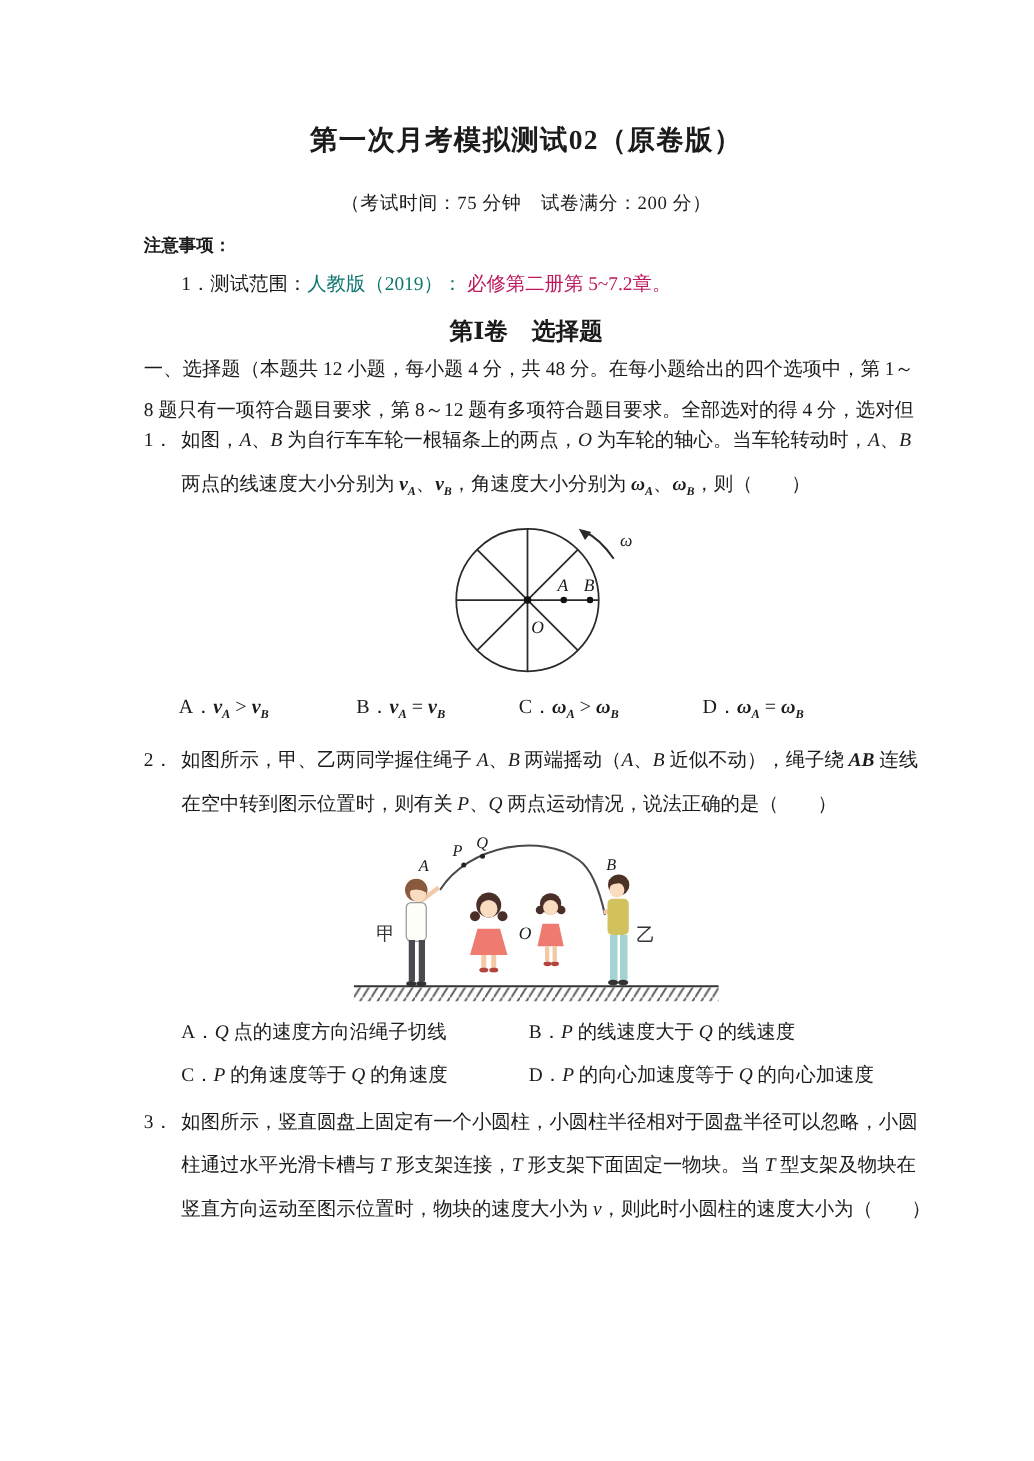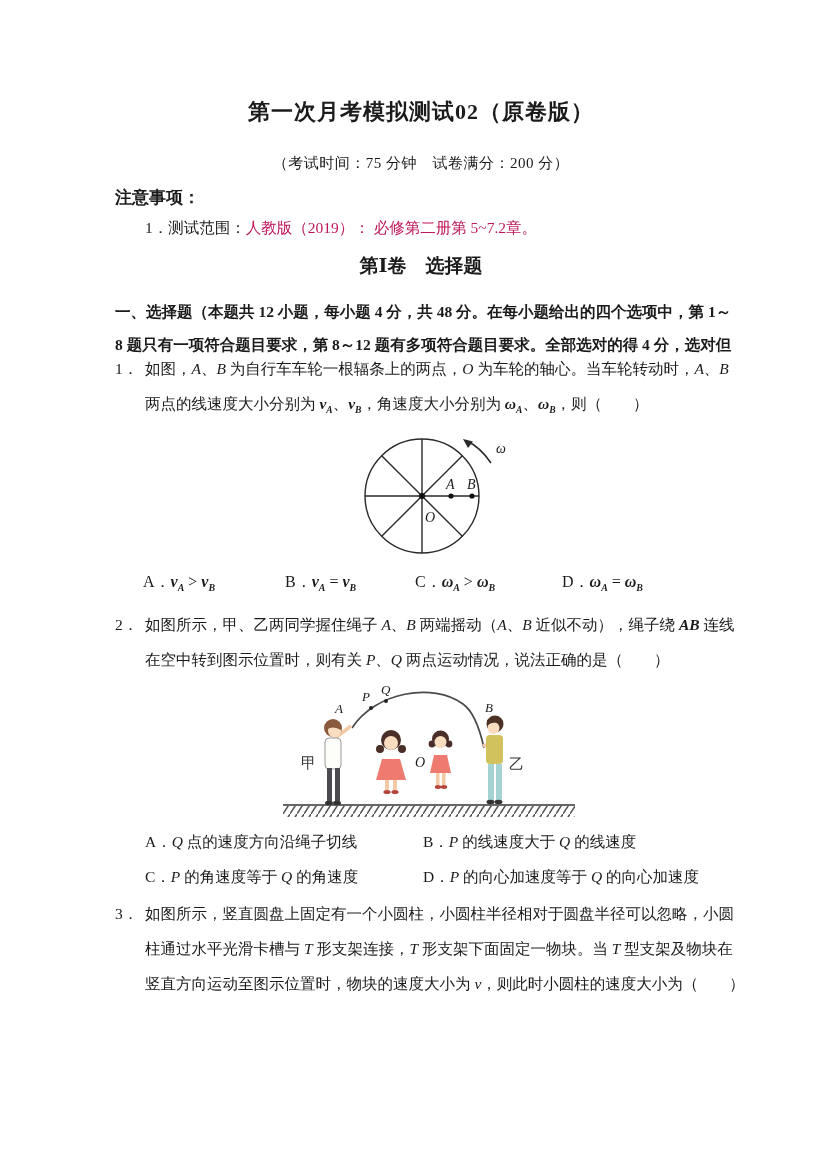--- a/index.html
+++ b/index.html
@@ -1,26 +1,26 @@
 <!DOCTYPE html>
 <html><head>
 <meta charset="utf-8">
 <style>
   html,body{margin:0;padding:0;background:#ffffff;}
   .page{position:relative;width:827px;height:1169px;background:#fff;overflow:hidden;
         font-family:"Liberation Serif","DejaVu Serif",serif;color:#1b1b1b;border-radius:15px;}
   .content{padding:0 100px 0 115px;}
   .doc-title{padding-top:97px;line-height:30px;font-size:22px;font-weight:bold;text-align:center;letter-spacing:1px;}
   .doc-subtitle{margin-top:25px;line-height:22px;font-size:15px;text-align:center;letter-spacing:.5px;}
-  .notes-heading{margin-top:13px;line-height:22px;font-size:17px;font-weight:bold;}
+  .notes-heading{margin-top:13px;line-height:22px;font-size:14px;font-weight:bold;}
   .note1{margin-top:8px;line-height:22px;font-size:15.5px;padding-left:30px;white-space:nowrap;}
-  .red-light{color:#be185d;}
+  .red-light{color:#0f766e;}
   .red-dark{color:#be185d;}
   .section-title{margin-top:14px;line-height:26px;font-size:19px;font-weight:bold;text-align:center;}
-  .intro{margin-top:16px;font-size:15.5px;font-weight:bold;line-height:33px;}
+  .intro{margin-top:0;font-size:15.5px;font-weight:normal;line-height:33px;}
   .intro .line{white-space:nowrap;}
   .question{position:relative;font-size:15.5px;line-height:35px;padding-left:30px;}
   .question .qnum{position:absolute;left:0;top:0;}
   .question .line{white-space:nowrap;}
   .q1{margin-top:-10px;}
   .q2{margin-top:8px;}
   .q3{margin-top:2px;}
   sub{font-size:0.62em;}
   .fig1{display:block;margin:2px 0 0 225px;}
   .fig2{display:block;margin:5px 0 0 168px;}

